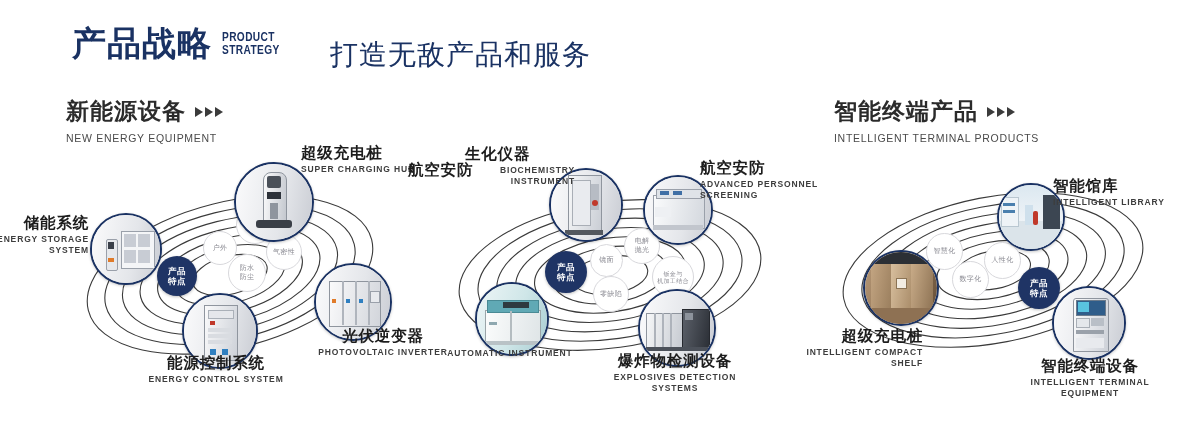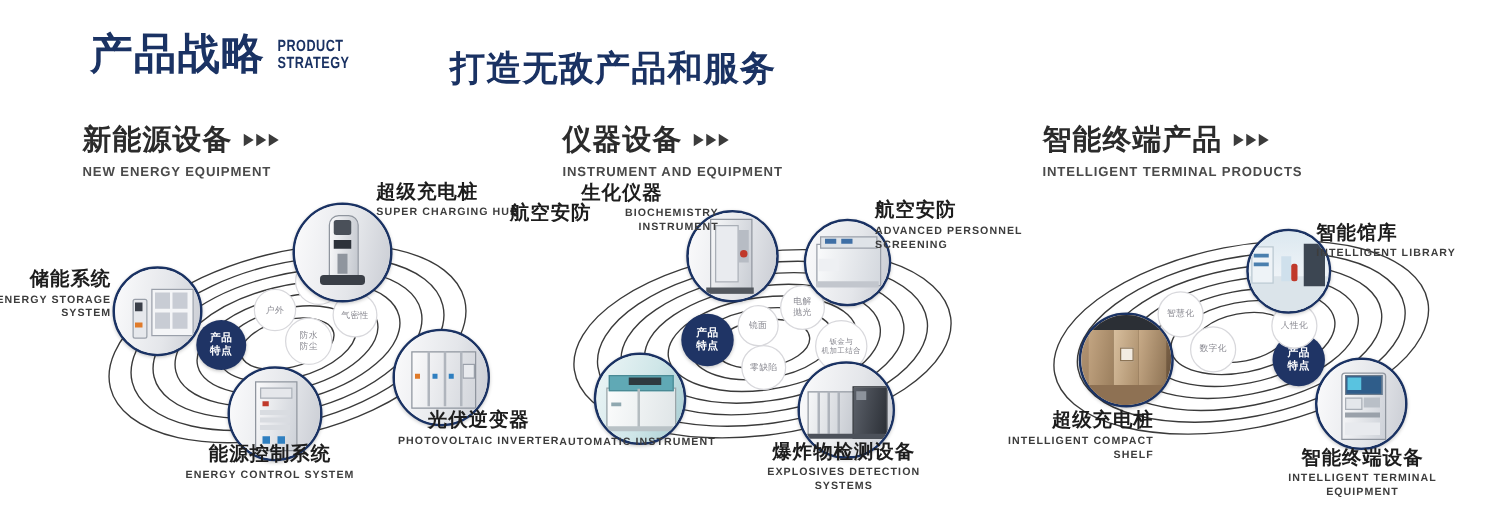--- a/index.html
+++ b/index.html
@@ -16,38 +16,38 @@
     font-size:34px;font-weight:bold;color:#1a3263;letter-spacing:1px;
     line-height:1;font-family:"DejaVu Sans",sans-serif;
   }
   .hdr-en{
     margin-left:10px;color:#1a3263;font-weight:bold;font-size:13px;
     line-height:1.05;letter-spacing:.5px;transform:scaleX(.78);
     transform-origin:left bottom;margin-bottom:3px;white-space:pre-line;
     font-family:"Liberation Sans",sans-serif;
   }
   .hdr-sub{
-    position:absolute;left:330px;top:36px;font-size:28px;font-weight:bold;
-    color:#1a3263;letter-spacing:1px;font-family:"DejaVu Sans",sans-serif;margin-left:30px;
+    position:absolute;left:330px;top:36px;font-size:28px;font-weight:normal;
+    color:#1a3263;letter-spacing:1px;font-family:"DejaVu Sans",sans-serif;
   }
 
   
   .sec{position:absolute;}
   .sec-row{display:flex;align-items:center;}
   .sec-cn{
     font-size:23px;font-weight:bold;color:#2b2b2b;letter-spacing:1px;
     font-family:"DejaVu Sans",sans-serif;
   }
   .sec-arrows{margin-left:9px;display:flex;gap:2px;}
   .arw{
     width:0;height:0;border-left:8px solid #3b3b3b;
     border-top:5px solid transparent;border-bottom:5px solid transparent;
   }
   .sec-en{
-    margin-top:5px;font-size:10.5px;font-weight:bold;color:#4a4a4a;
+    margin-top:5px;font-size:10.5px;font-weight:normal;color:#4a4a4a;
     letter-spacing:.7px;font-family:"Liberation Sans",sans-serif;
   }
 
   
   .cluster{position:absolute;}
   .cluster svg{position:absolute;left:0;top:0;overflow:visible;}
 
   
   .node{
     position:absolute;border-radius:50%;overflow:hidden;
@@ -105,31 +105,20 @@
       <div class="sec-cn">新能源设备</div>
       <div class="sec-arrows">
         <span class="arw"></span>
           <span class="arw"></span>
           <span class="arw"></span>
       </div>
     </div>
     <div class="sec-en">NEW ENERGY EQUIPMENT</div>
   </div>
 
-  <div class="sec" style="left:450px;top:96px;">
-    <div class="sec-row">
-      <div class="sec-cn">仪器设备</div>
-      <div class="sec-arrows">
-        <span class="arw"></span>
-          <span class="arw"></span>
-          <span class="arw"></span>
-      </div>
-    </div>
-    <div class="sec-en">INSTRUMENT AND EQUIPMENT</div>
-  </div>
 
   <div class="sec" style="left:834px;top:96px;">
     <div class="sec-row">
       <div class="sec-cn">智能终端产品</div>
       <div class="sec-arrows">
         <span class="arw"></span>
           <span class="arw"></span>
           <span class="arw"></span>
       </div>
     </div>
@@ -337,21 +326,21 @@
     </svg>
 
     <div class="feat core" style="left:203px;top:117px;width:42px;height:42px;">
       <div>
         <div>产品</div>
         <div>特点</div>
       </div>
     </div>
     <div class="feat" style="left:111px;top:83px;width:35px;height:35px;">智慧化</div>
     <div class="feat" style="left:137px;top:111px;width:35px;height:35px;">数字化</div>
-    <div class="feat" style="left:169px;top:92px;width:35px;height:35px;margin-left:33px;">人性化</div>
+    <div class="feat" style="left:169px;top:92px;width:35px;height:35px;">人性化</div>
 
     <div class="node" style="left:182px;top:33px;width:64px;height:64px;">
       <div class="im g-room">
         <div class="bx" style="left:0;top:36px;width:64px;height:28px;background:#dbe4ea;"></div>
         <div class="bx" style="left:2px;top:12px;width:16px;height:28px;background:#eef3f7;border:1px solid #b9c7d1;"></div>
         <div class="bx" style="left:4px;top:18px;width:12px;height:3px;background:#4a7fae;"></div>
         <div class="bx" style="left:4px;top:25px;width:12px;height:3px;background:#4a7fae;"></div>
         <div class="bx" style="left:44px;top:10px;width:17px;height:34px;background:#3c4652;"></div>
         <div class="bx" style="left:26px;top:20px;width:8px;height:20px;background:#cfe0ec;"></div>
         <div class="bx" style="left:34px;top:26px;width:5px;height:14px;background:#c0392b;border-radius:2px;"></div>

